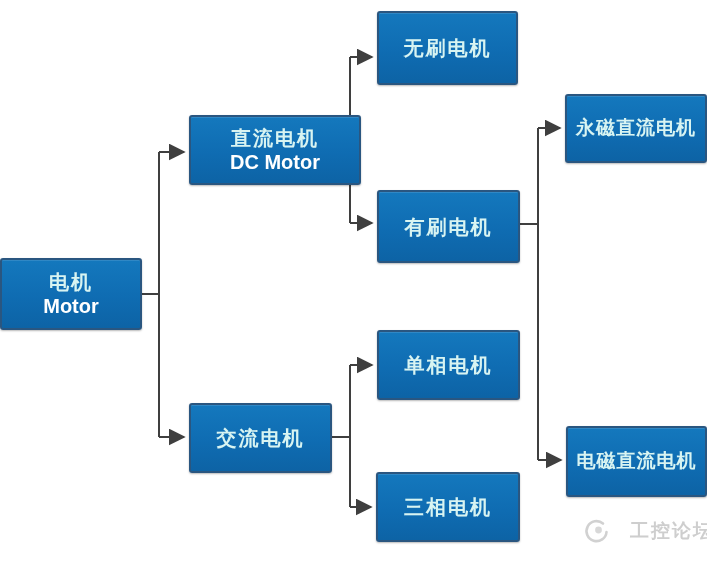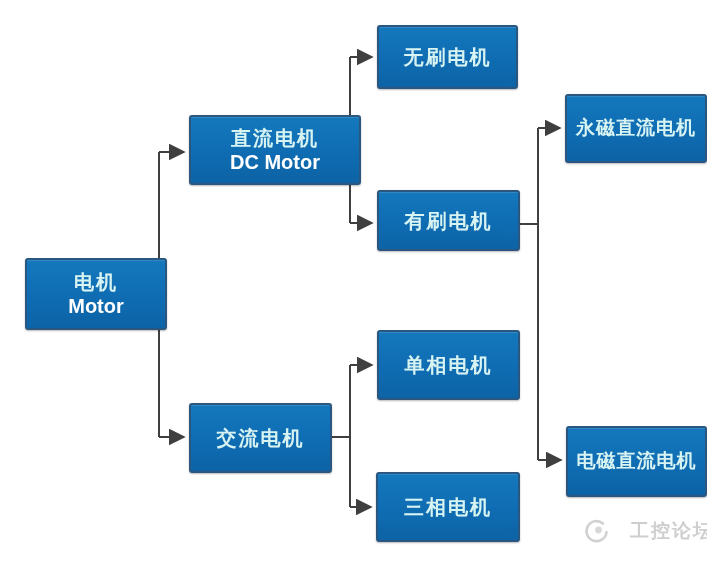--- a/index.html
+++ b/index.html
@@ -77,39 +77,39 @@
       <path d="M350 365 H372" marker-end="url(#arr)"></path>
       <path d="M350 507 H371" marker-end="url(#arr)"></path>
 
       <path d="M520 224 H538"></path>
       <path d="M538 128 V460"></path>
       <path d="M538 128 H560" marker-end="url(#arr)"></path>
       <path d="M538 460 H561" marker-end="url(#arr)"></path>
     </g>
   </svg>
 
-  <div class="node" style="left:0px;top:258px;width:142px;height:72px;margin-left:25px;">
+  <div class="node" style="left:0px;top:258px;width:142px;height:72px;">
     <span class="cn">电机</span>
     <span class="en">Motor</span>
   </div>
 
   <div class="node" style="left:189px;top:115px;width:172px;height:70px;">
     <span class="cn">直流电机</span>
     <span class="en">DC Motor</span>
   </div>
 
   <div class="node" style="left:189px;top:403px;width:143px;height:70px;align-items:center;">
     <span class="cn">交流电机</span>
   </div>
 
-  <div class="node" style="left:377px;top:25px;width:141px;height:64px;">
+  <div class="node" style="left:377px;top:11px;width:141px;height:74px;">
     <span class="cn">无刷电机</span>
   </div>
 
-  <div class="node" style="left:377px;top:190px;width:143px;height:61px;">
+  <div class="node" style="left:377px;top:190px;width:143px;height:73px;">
     <span class="cn">有刷电机</span>
   </div>
 
   <div class="node" style="left:377px;top:330px;width:143px;height:70px;">
     <span class="cn">单相电机</span>
   </div>
 
   <div class="node" style="left:376px;top:472px;width:144px;height:70px;">
     <span class="cn">三相电机</span>
   </div>

